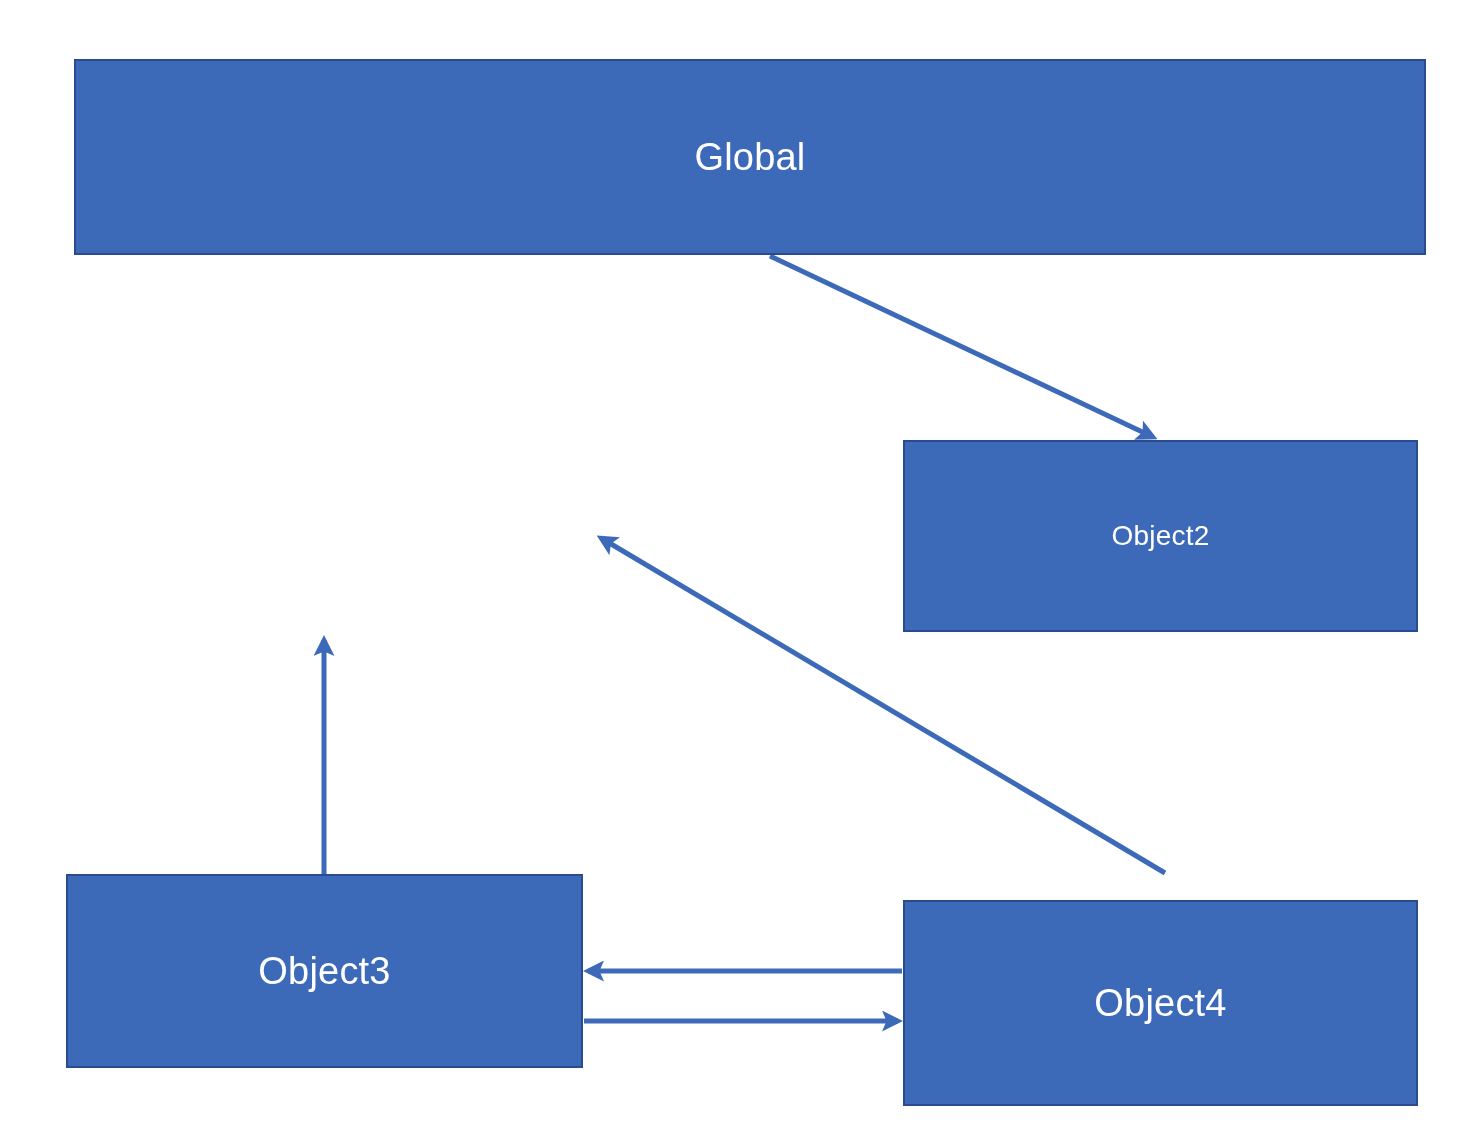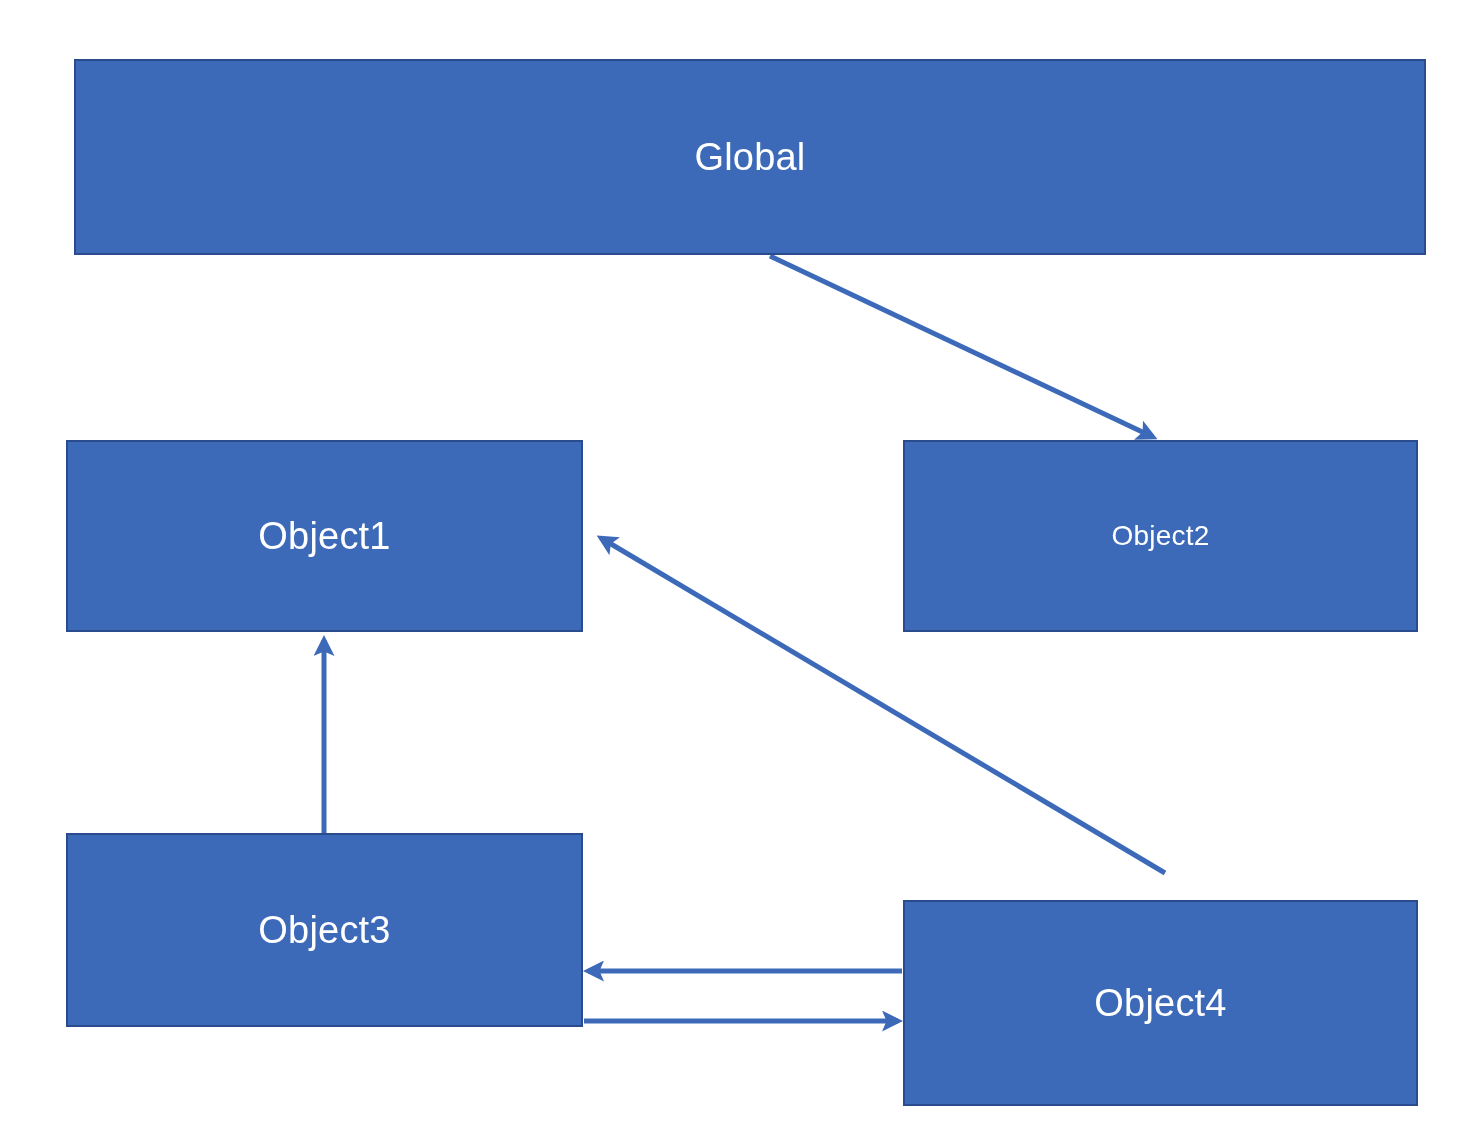--- a/index.html
+++ b/index.html
@@ -71,29 +71,26 @@
 
     <polyline class="edge" fill="none" stroke="#3C6AB9" stroke-width="5" marker-end="url(#arrowhead)" points="902,971 588,971"></polyline>
 
     <polyline class="edge" fill="none" stroke="#3C6AB9" stroke-width="5" marker-end="url(#arrowhead)" points="584,1021 898,1021"></polyline>
   </svg>
 
   <div class="node" id="node-global" style="left: 66px; top: 59px; width: 1352px; height: 196px; background: rgb(60, 106, 185); border-color: rgb(42, 75, 141); color: rgb(255, 255, 255); font-size: 38px; margin-left: 8px;">
     <span class="node-label">Global</span>
   </div>
 
-  <div class="node" id="node-object1" style="left: 66px; top: 440px; width: 517px; height: 192px; background: rgb(60, 106, 185); border-color: rgb(42, 75, 141); color: rgb(255, 255, 255); font-size: 38px;">
-    <span class="node-label">Object1</span>
-  </div>
 
   <div class="node" id="node-object2" style="left: 903px; top: 440px; width: 515px; height: 192px; background: rgb(60, 106, 185); border-color: rgb(42, 75, 141); color: rgb(255, 255, 255); font-size: 28px;">
     <span class="node-label">Object2</span>
   </div>
 
-  <div class="node" id="node-object3" style="left: 66px; top: 833px; width: 517px; height: 194px; background: rgb(60, 106, 185); border-color: rgb(42, 75, 141); color: rgb(255, 255, 255); font-size: 38px;">
+  <div class="node" id="node-object3" style="left: 66px; top: 874px; width: 517px; height: 194px; background: rgb(60, 106, 185); border-color: rgb(42, 75, 141); color: rgb(255, 255, 255); font-size: 38px;">
     <span class="node-label">Object3</span>
   </div>
 
   <div class="node" id="node-object4" style="left: 903px; top: 874px; width: 515px; height: 206px; background: rgb(60, 106, 185); border-color: rgb(42, 75, 141); color: rgb(255, 255, 255); font-size: 38px; margin-top: 26px;">
     <span class="node-label">Object4</span>
   </div>
 
 </div>
 
 </body></html>

